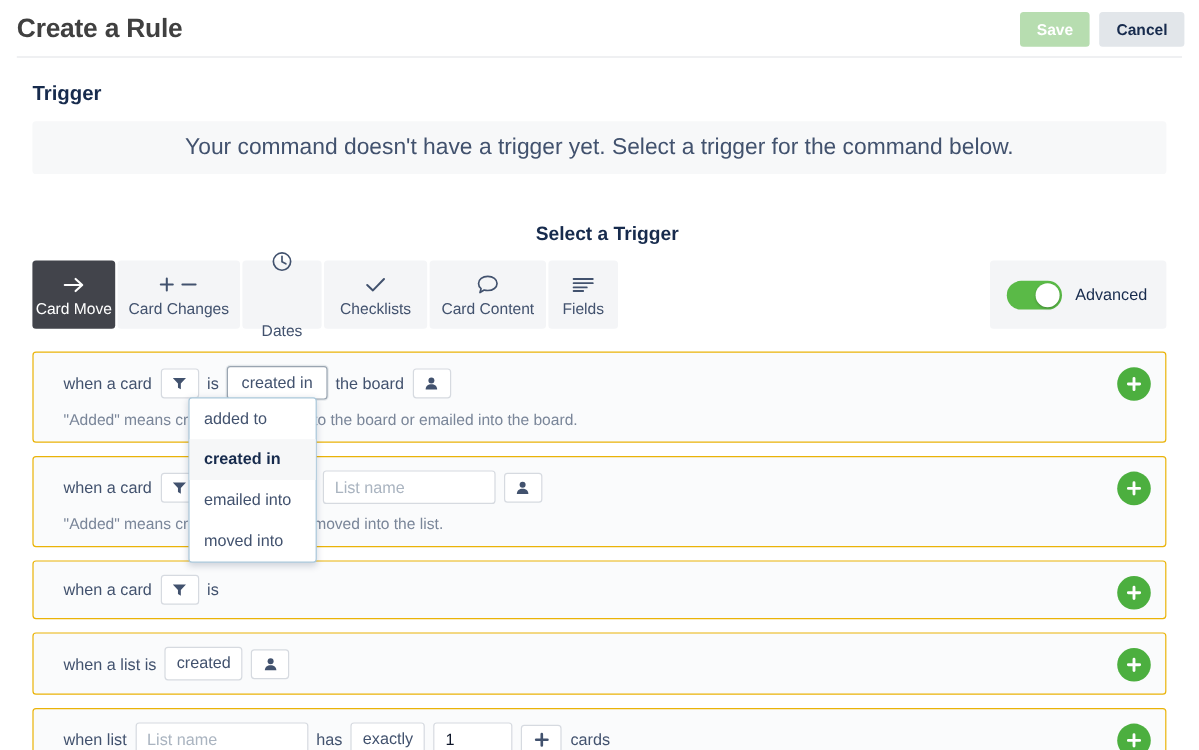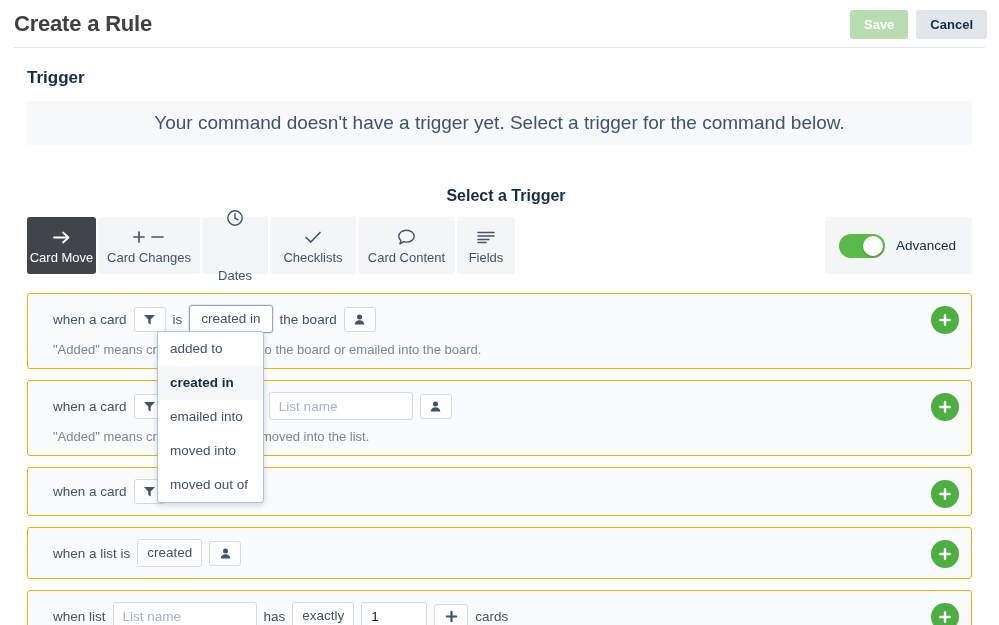--- a/index.html
+++ b/index.html
@@ -369,21 +369,20 @@
         <svg width="14" height="14" viewBox="0 0 14 14">
             <path d="M7 2.3 V11.7 M2.3 7 H11.7" stroke="#ffffff" stroke-width="2.4" stroke-linecap="round"></path>
           </svg>
       </button>
 
       <div class="dropdown">
         <div class="dd-item">added to</div>
         <div class="dd-item selected">created in</div>
         <div class="dd-item">emailed into</div>
         <div class="dd-item">moved into</div>
-        <div class="dd-item">moved out of</div>
       </div>
     </div>
 
     <div class="rule">
       <div class="rule-line">
         <span>when a card</span>
         <span class="chip icon-chip">
           <svg width="13" height="13" viewBox="0 0 13 13">
               <path d="M1 2 H12 L7.7 6.6 V11.4 L5.3 10.1 V6.6 Z" fill="#42526e"></path>
             </svg>

